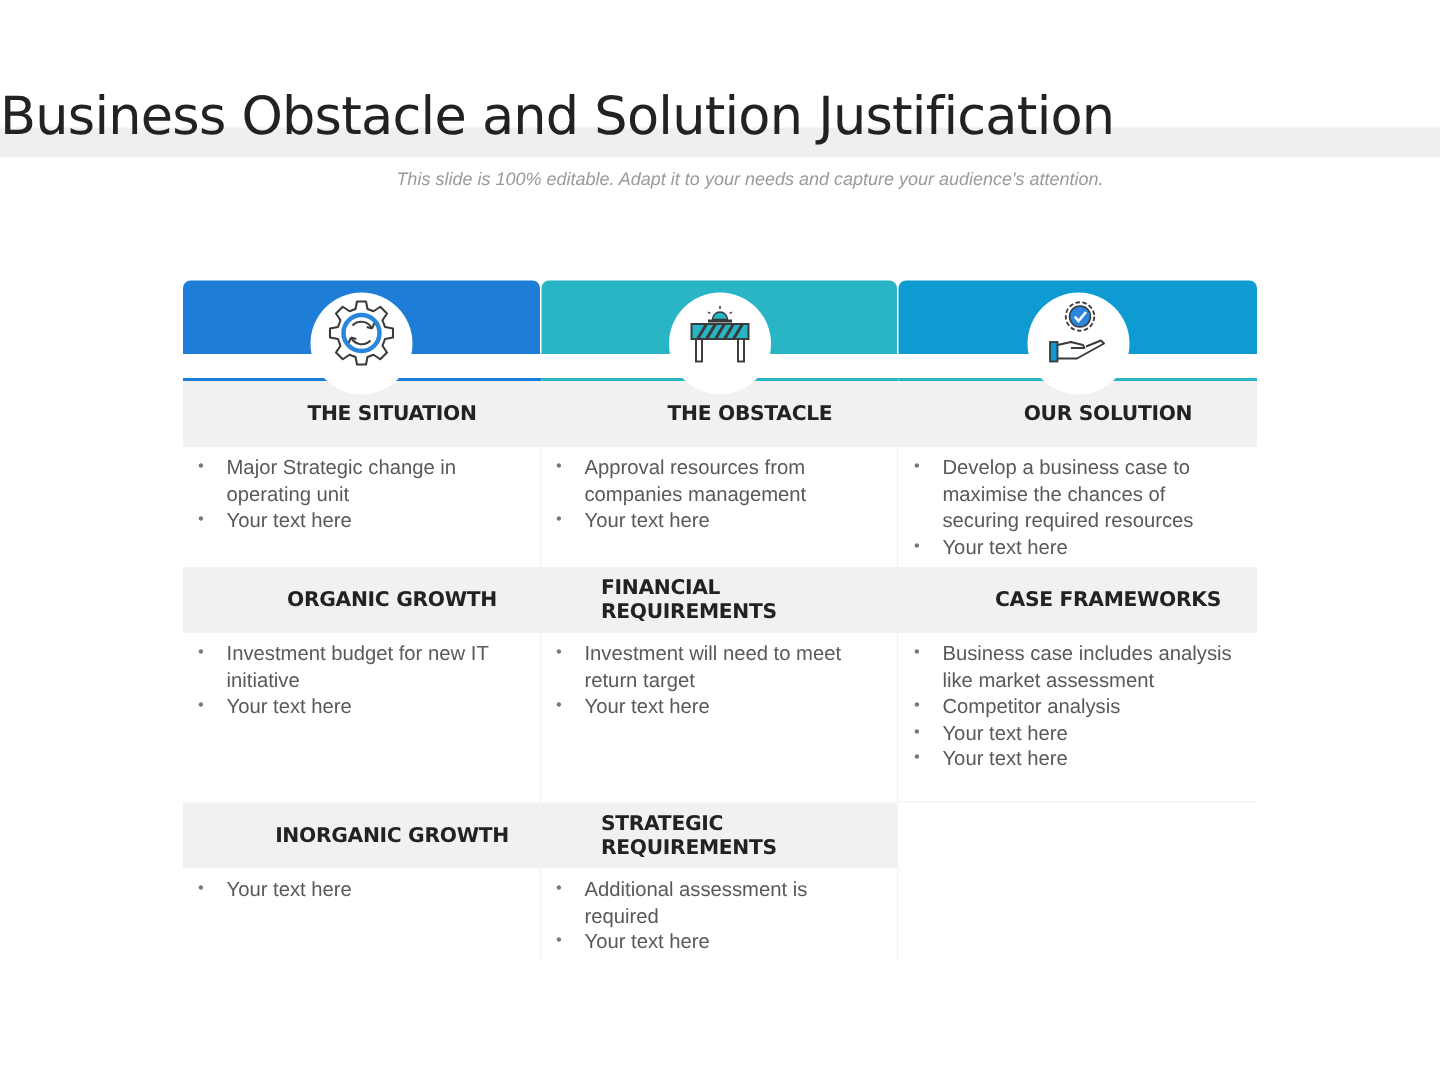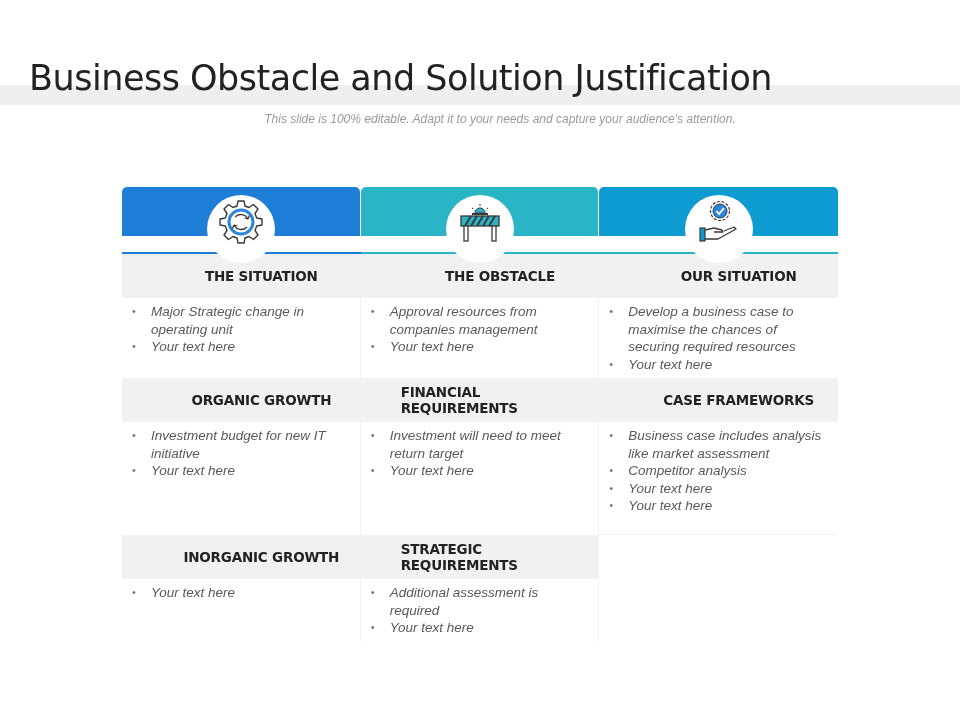--- a/index.html
+++ b/index.html
@@ -1,20 +1,20 @@
 <!DOCTYPE html>
 <html><head>
 <meta charset="utf-8">
 <style>
   * { box-sizing: border-box; margin: 0; padding: 0; }
   html, body { width: 960px; height: 720px; background: #ffffff; overflow: hidden; }
   body { position: relative; font-family: "DejaVu Sans", sans-serif; }
 
   .title-band { position: absolute; left: 0; top: 85px; width: 960px; height: 20px; background: #efefef; }
-  .title { position: absolute; left: 0; top: 58px; width: 772px; text-align: right;
+  .title { position: absolute; left: 0; top: 58px; width: 772px; text-align: left;
     font-family: "DejaVu Sans", sans-serif; font-size: 35px; color: #222222; letter-spacing: -0.5px; font-weight: normal; }
   .subtitle { position: absolute; left: 0; top: 112px; width: 960px; text-align: center;
     font-family: "Liberation Sans", sans-serif; font-style: italic; font-size: 12px; color: #9a9a9a; margin-left: 20px; }
 
   .grid { position: absolute; left: 122px; top: 187px; width: 716px; }
 
   .head-row { position: relative; height: 67px; display: flex; }
   .head-cell { position: relative; width: 238.67px; height: 67px; }
   .head-cell .band { position: absolute; left: 0; top: 0; right: 1px; height: 49px; border-radius: 5px 5px 0 0; }
   .head-cell .uline { position: absolute; left: 0; right: 0; bottom: 0; height: 2px; }
@@ -24,21 +24,21 @@
   .head-cell .white-mask { position: absolute; left: 0; right: 0; top: 49px; height: 16px; background: #ffffff; }
 
   .row { display: flex; }
   .label { width: 238.67px; height: 44px; background: #f1f1f1; display: flex; align-items: center; justify-content: center;
     font-family: "DejaVu Sans", sans-serif; font-weight: bold; font-size: 13.5px; color: #222222; letter-spacing: -0.2px; padding-left: 40px; }
   .label.empty { background: #ffffff; }
   .body { width: 238.67px; padding: 5px 8px 0 10px; background: #ffffff; border-right: 1px solid #f1f1f1; }
   .body.last { border-right: none; }
   .body.empty { border-right: none; }
   .body ul { list-style: none; }
-  .body li { position: relative; padding-left: 19px; font-family: "Liberation Sans", sans-serif; font-style: italic;
+  .body li { position: relative; padding-left: 19px; font-family: "Liberation Sans", sans-serif; 
     font-size: 13.5px; line-height: 17.6px; color: #595959; }
   .body li::before { content: "•"; position: absolute; left: 0; top: 0; font-style: normal; color: #777777; font-size: 11px; }
   .row-a .body { height: 80px; }
   .row-b .body { height: 113px; }
   .row-c .body { height: 62px; }
   .sep-bottom { border-bottom: 1px solid #f1f1f1; }
 </style>
 </head>
 <body>
 
@@ -100,21 +100,21 @@
         </g>
         <rect x="4" y="29" width="5" height="13" fill="#0d9bd1" stroke="#3a3a3a" stroke-width="1.2"></rect>
         <path d="M9,31 L18,29 L26,31 L27,33 L18,33 M9,40 L22,40 L40,30 L38,28 L28,32" fill="none" stroke="#3a3a3a" stroke-width="1.3" stroke-linejoin="round"></path>
       </svg>
     </div>
   </div>
 
   <div class="row row-a">
     <div class="label">THE SITUATION</div>
     <div class="label">THE OBSTACLE</div>
-    <div class="label">OUR SITUATION</div>
+    <div class="label">OUR SOLUTION</div>
   </div>
   <div class="row row-a">
     <div class="body">
         <ul>
       <li>Major Strategic change in operating unit</li>
       <li>Your text here</li>
     </ul>
       </div>
     <div class="body">
         <ul>

